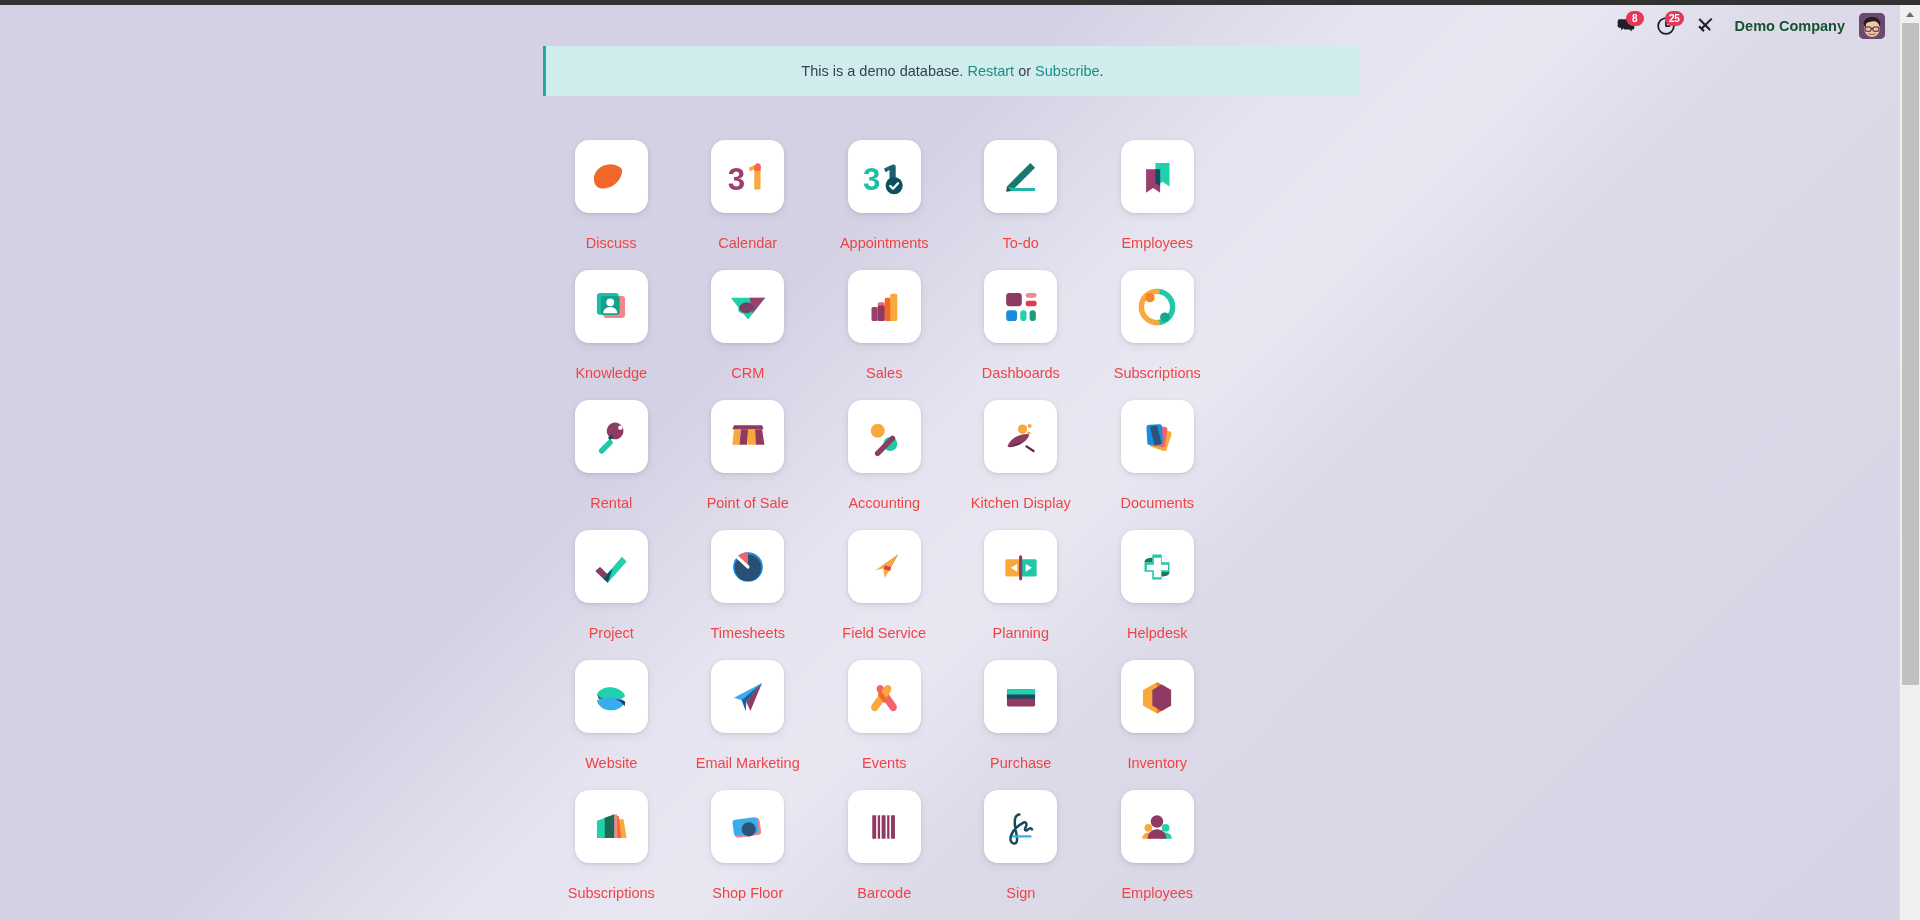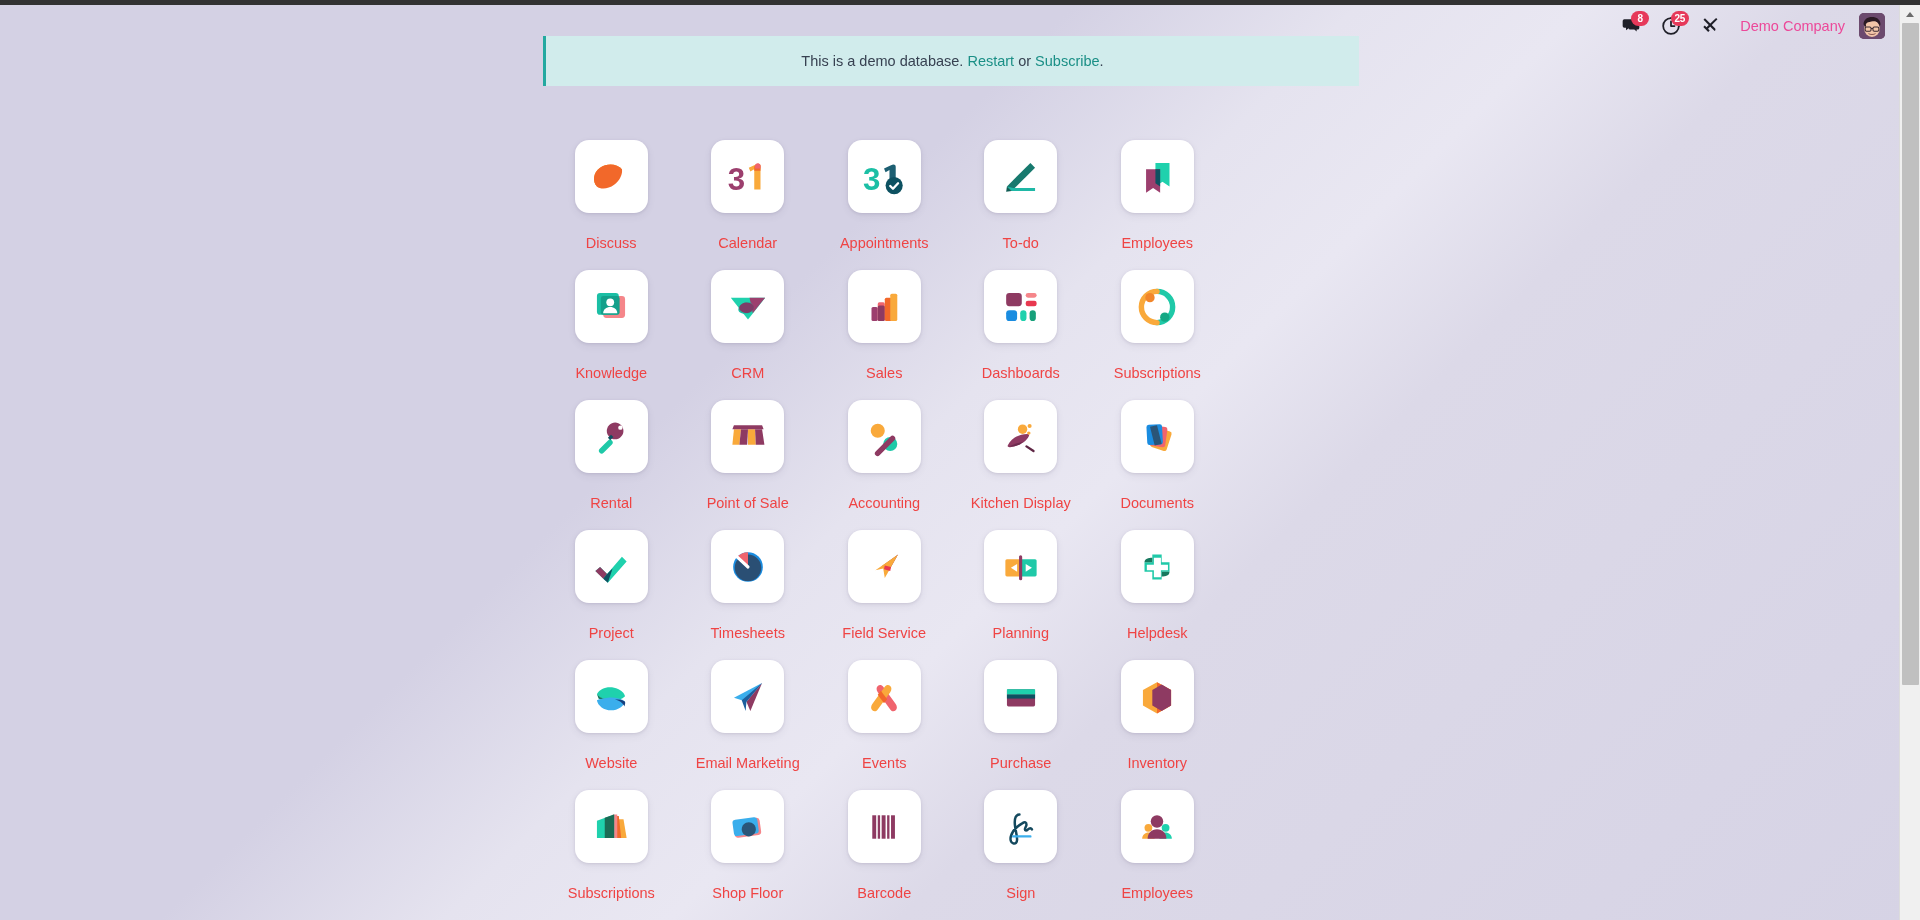--- a/index.html
+++ b/index.html
@@ -55,43 +55,44 @@
     border-radius: 9px;
     background: #e6395a;
     color: #ffffff;
     font-size: 10px;
     font-weight: bold;
     line-height: 15px;
     text-align: center;
     letter-spacing: -0.2px;
   }
   .nav-company {
-    color: #ec4899;
+    color: #14532d;
     font-size: 14.5px;
     padding: 0 12px 0 10px;
     white-space: nowrap;
     cursor: pointer;
     height: 41px;
     display: flex;
     align-items: center;
+    font-weight: bold;
   }
   #avatar {
     width: 26px; height: 26px;
     border-radius: 5px;
     overflow: hidden;
     margin-left: 2px;
     cursor: pointer;
     flex: 0 0 auto;
     background: #6c4a6e;
   }
 
   
   #demo-banner {
     position: absolute;
-    top: 36px;
+    top: 46px;
     left: 543px;
     width: 816px;
     height: 50px;
     background: #d1ecec;
     border-left: 3px solid #23a9a0;
     display: flex;
     align-items: center;
     justify-content: center;
     z-index: 20;
   }

